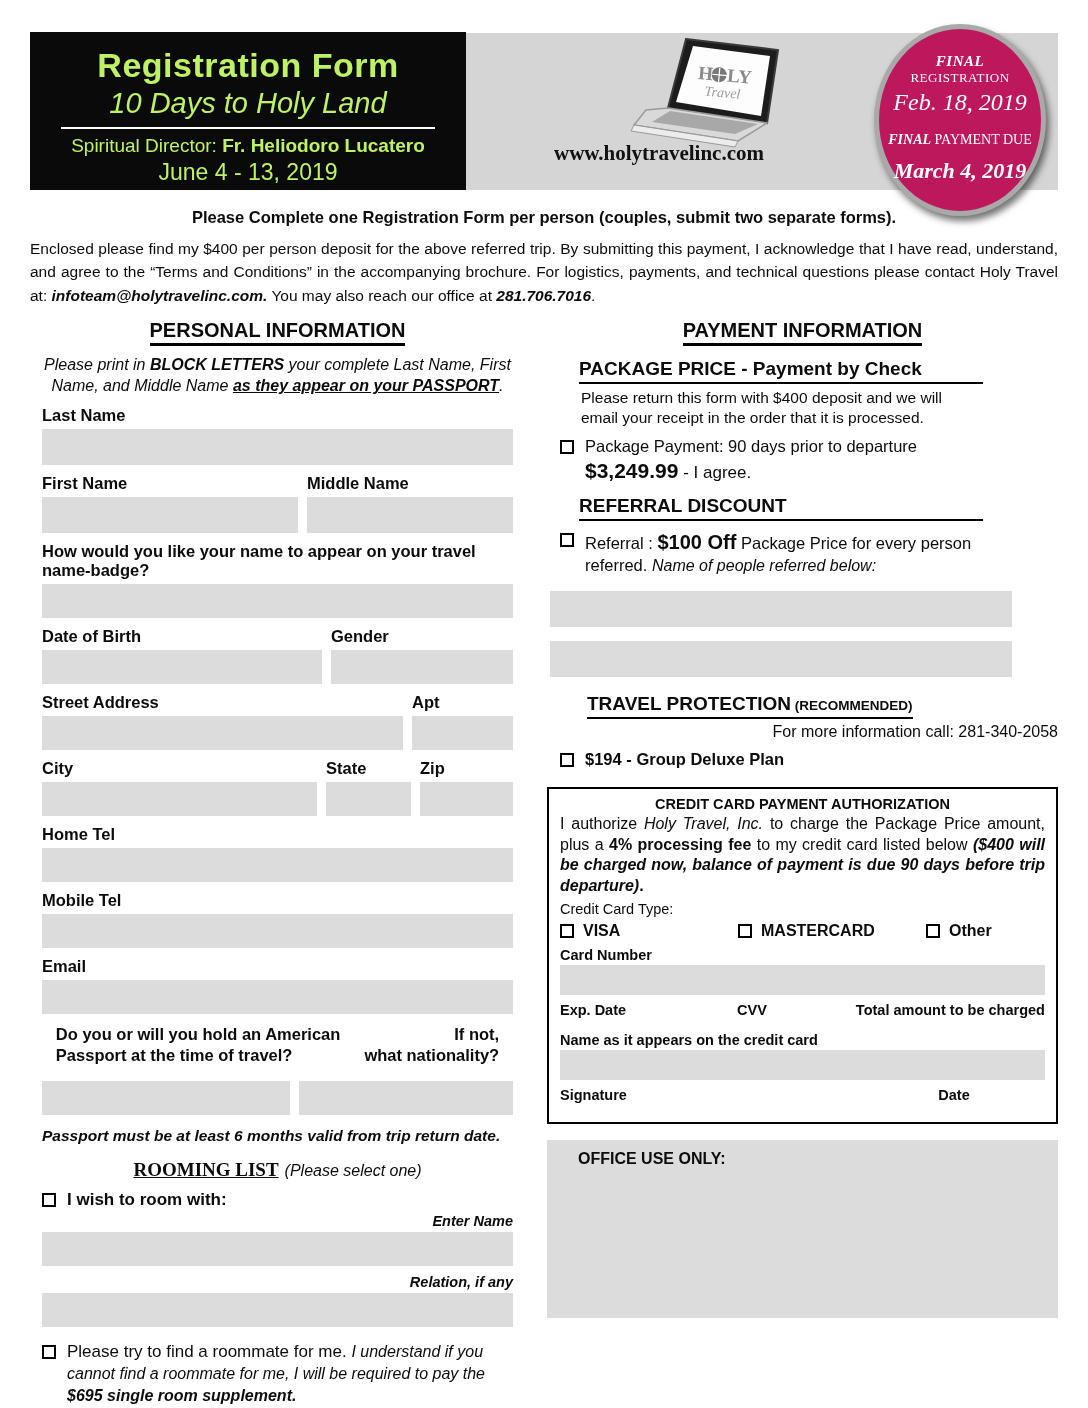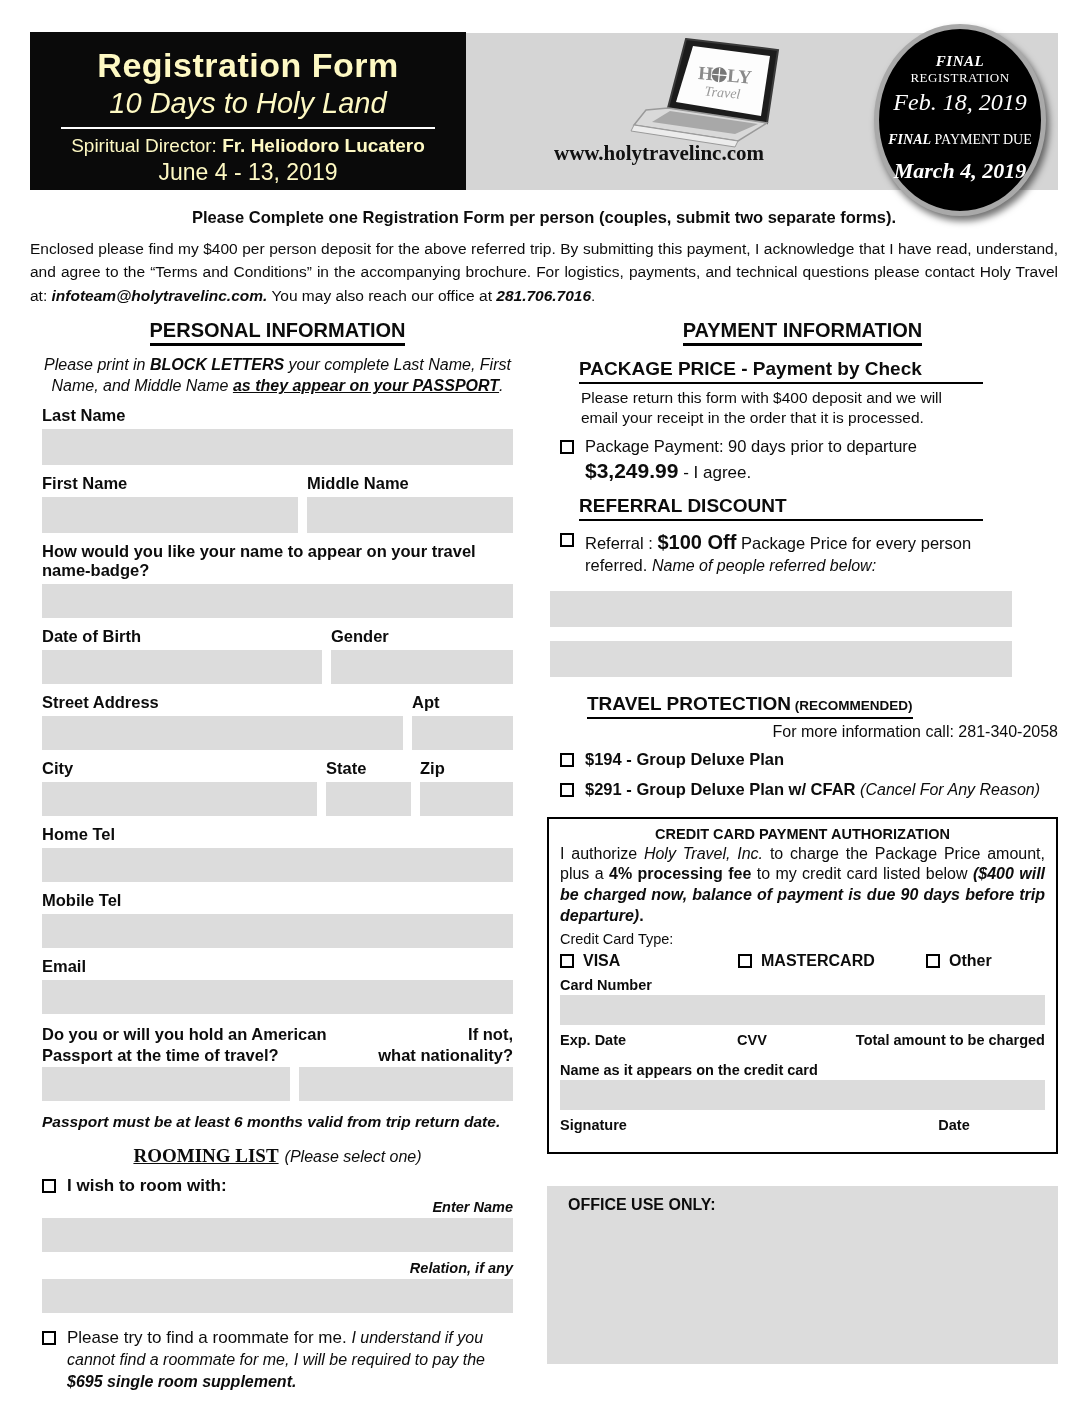--- a/index.html
+++ b/index.html
@@ -5,39 +5,39 @@
   * { box-sizing: border-box; margin: 0; padding: 0; }
   html,body { width:1088px; background:#fff; }
   body {
     height:1408px; overflow:hidden; position:relative;
     font-family:"Liberation Sans", sans-serif; color:#0c0c0c;
   }
   
   .header { position:relative; margin:30px 30px 0 30px; height:162px; }
   .header-black {
     position:absolute; left:0; top:2px; width:436px; height:158px;
-    background:#0a0a0a; color:#fef9c3; text-align:center; padding-top:14px;
+    background:#0a0a0a; color:#bef264; text-align:center; padding-top:14px;
   }
   .hb-title { font-size:34px; font-weight:bold; letter-spacing:.5px; }
   .hb-sub { font-size:29px; font-style:italic; margin-top:2px; }
   .hb-rule { border:none; border-top:2px solid #fff; width:86%; margin:7px auto 6px auto; }
   .hb-director { font-size:19px; }
   .hb-director b { font-size:19px; }
   .hb-dates { font-size:23px; margin-top:2px; }
   .header-band {
     position:absolute; left:436px; right:0; top:3px; height:157px; background:#d5d5d5;
   }
   .laptop { position:absolute; left:140px; top:2px; }
   .website {
     position:absolute; left:88px; top:108px; font-family:"Liberation Serif", serif;
     font-size:21px; font-weight:bold; color:#111;
   }
   .badge {
     position:absolute; right:12px; top:-6px; width:172px; height:192px; z-index:3;
-    background:#000000; border:5px solid #a9a9a9; border-radius:50%;
+    background:#be185d; border:5px solid #a9a9a9; border-radius:50%;
     box-shadow:3px 5px 7px rgba(0,0,0,.55);
     color:#fff; text-align:center; font-family:"Liberation Serif", serif;
     padding-top:24px;
   }
   .badge-final { font-size:15px; font-style:italic; font-weight:bold; letter-spacing:.5px; }
   .badge-reg { font-size:13px; letter-spacing:.5px; }
   .badge-date1 { font-size:24px; font-weight:normal; font-style:italic; margin-top:3px; }
   .badge-due { font-size:14px; margin-top:16px; }
   .badge-due b { font-style:italic; }
   .badge-date2 { font-size:22px; font-weight:bold; font-style:italic; margin-top:10px; }
@@ -55,21 +55,21 @@
     font-size:20px; font-weight:bold; border-bottom:3px solid #000; padding-bottom:1px;
   }
   .note { font-style:italic; font-size:16px; line-height:1.35; margin-bottom:6px;text-align:center; }
   .note .u { text-decoration:underline; }
   .flabel { font-weight:bold; font-size:16.5px; margin:9px 0 4px 0; }
   .box { background:#dcdcdc; height:34px; }
   .box.tall { height:36px; }
   .row { display:flex; gap:9px; }
   .row .cell { display:flex; flex-direction:column; }
   
-  .pass-labels { display:flex; justify-content:space-between; margin:10px 0 2px 0;gap:24px; }
+  .pass-labels { display:flex; justify-content:center; margin:10px 0 16px 0;gap:24px; }
   .pass-labels div { font-weight:bold; font-size:16.5px; line-height:1.25; }
   .pass-labels .right { text-align:right; }
   .pass-note { font-weight:bold; font-style:italic; font-size:15.5px; margin-top:12px; }
   
   .room-head { text-align:center; margin:14px 0 8px 0; }
   .room-title { font-size:19px; font-weight:bold; text-decoration:underline;font-family:Liberation Serif, serif; }
   .room-sub { font-size:16px; font-style:italic; margin-left:6px; }
   .cbrow { display:flex; margin-top:8px; }
   .cb {
     width:14px; height:14px; border:2.5px solid #000; background:#fff;
@@ -102,21 +102,21 @@
   .cc-type { display:flex; align-items:center; }
   .cc-type .cb { margin-top:0; margin-right:9px; }
   .cc-type span { font-size:16px; font-weight:bold; }
   .cc-type.w1 { width:178px; } .cc-type.w2 { width:188px; }
   .cclabel { font-size:14.5px; font-weight:bold; margin:7px 0 2px 0; }
   .cc-row { display:flex; justify-content:space-between; }
   .cc-row .cell { display:flex; flex-direction:row; }
   .cc-box { background:#dcdcdc; height:30px; }
   
   .office {
-    margin-top:32px; background:#dcdcdc; height:178px; padding:10px 21px;
+    margin-top:16px; background:#dcdcdc; height:178px; padding:10px 31px;
     font-size:16px; font-weight:bold;
   }
 </style>
 </head>
 <body>
 
 <div class="header">
   <div class="header-black">
     <div class="hb-title">Registration Form</div>
     <div class="hb-sub">10 Days to Holy Land</div>
@@ -278,24 +278,20 @@
       <span class="txt" style="width:430px;"><span>Referral : </span><b style="font-size:20px;">$100 Off</b><span> Package Price for every person referred. </span><i>Name of people referred below:</i></span>
     </div>
     <div class="box tall ref-box"></div>
     <div class="box tall ref-box"></div>
 
     <div class="prot-heading"><b>TRAVEL PROTECTION</b><span> (RECOMMENDED)</span></div>
     <div class="prot-info">For more information call: 281-340-2058</div>
     <div class="cbrow pay-cb">
       <span class="cb"></span>
       <span class="txt"><b>$194</b><b> - Group Deluxe Plan</b></span>
-    </div>
-    <div class="cbrow pay-cb">
-      <span class="cb"></span>
-      <span class="txt"><b>$291</b><b> - Group Deluxe Plan w/ CFAR </b><i>(Cancel For Any Reason)</i></span>
     </div>
 
     <div class="ccbox">
       <div class="cc-title">CREDIT CARD PAYMENT AUTHORIZATION</div>
       <div class="cc-p"><span>I authorize </span><i>Holy Travel, Inc.</i><span> to charge the Package Price amount, plus a </span><b>4% processing fee</b><span> to my credit card listed below </span><b><i>($400 will be charged now, balance of payment is due 90 days before trip departure)</i></b><b>.</b></div>
       <div class="cc-type-label">Credit Card Type:</div>
       <div class="cc-type-row">
         <div class="cc-type w1">
             <span class="cb"></span>
             <span>VISA</span>

